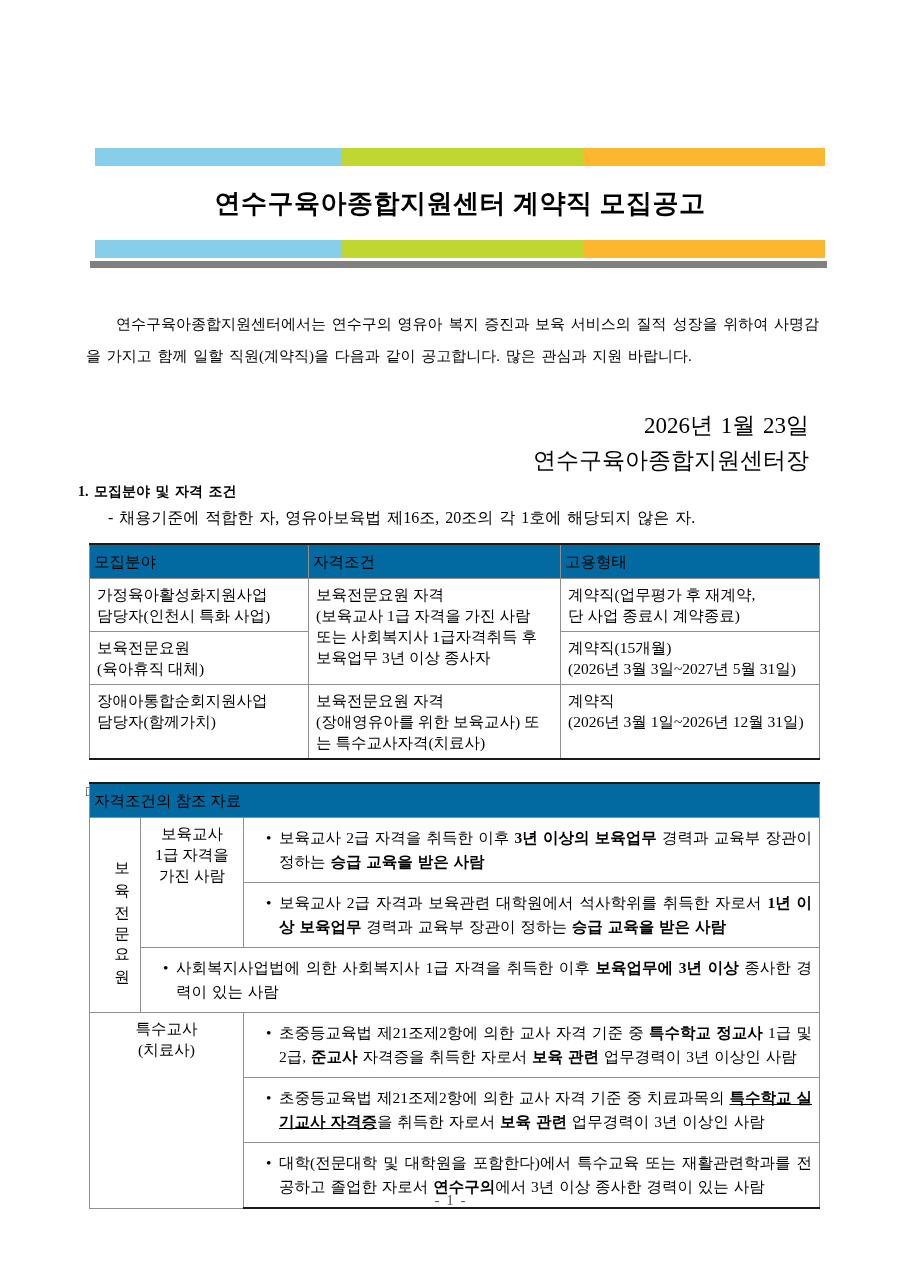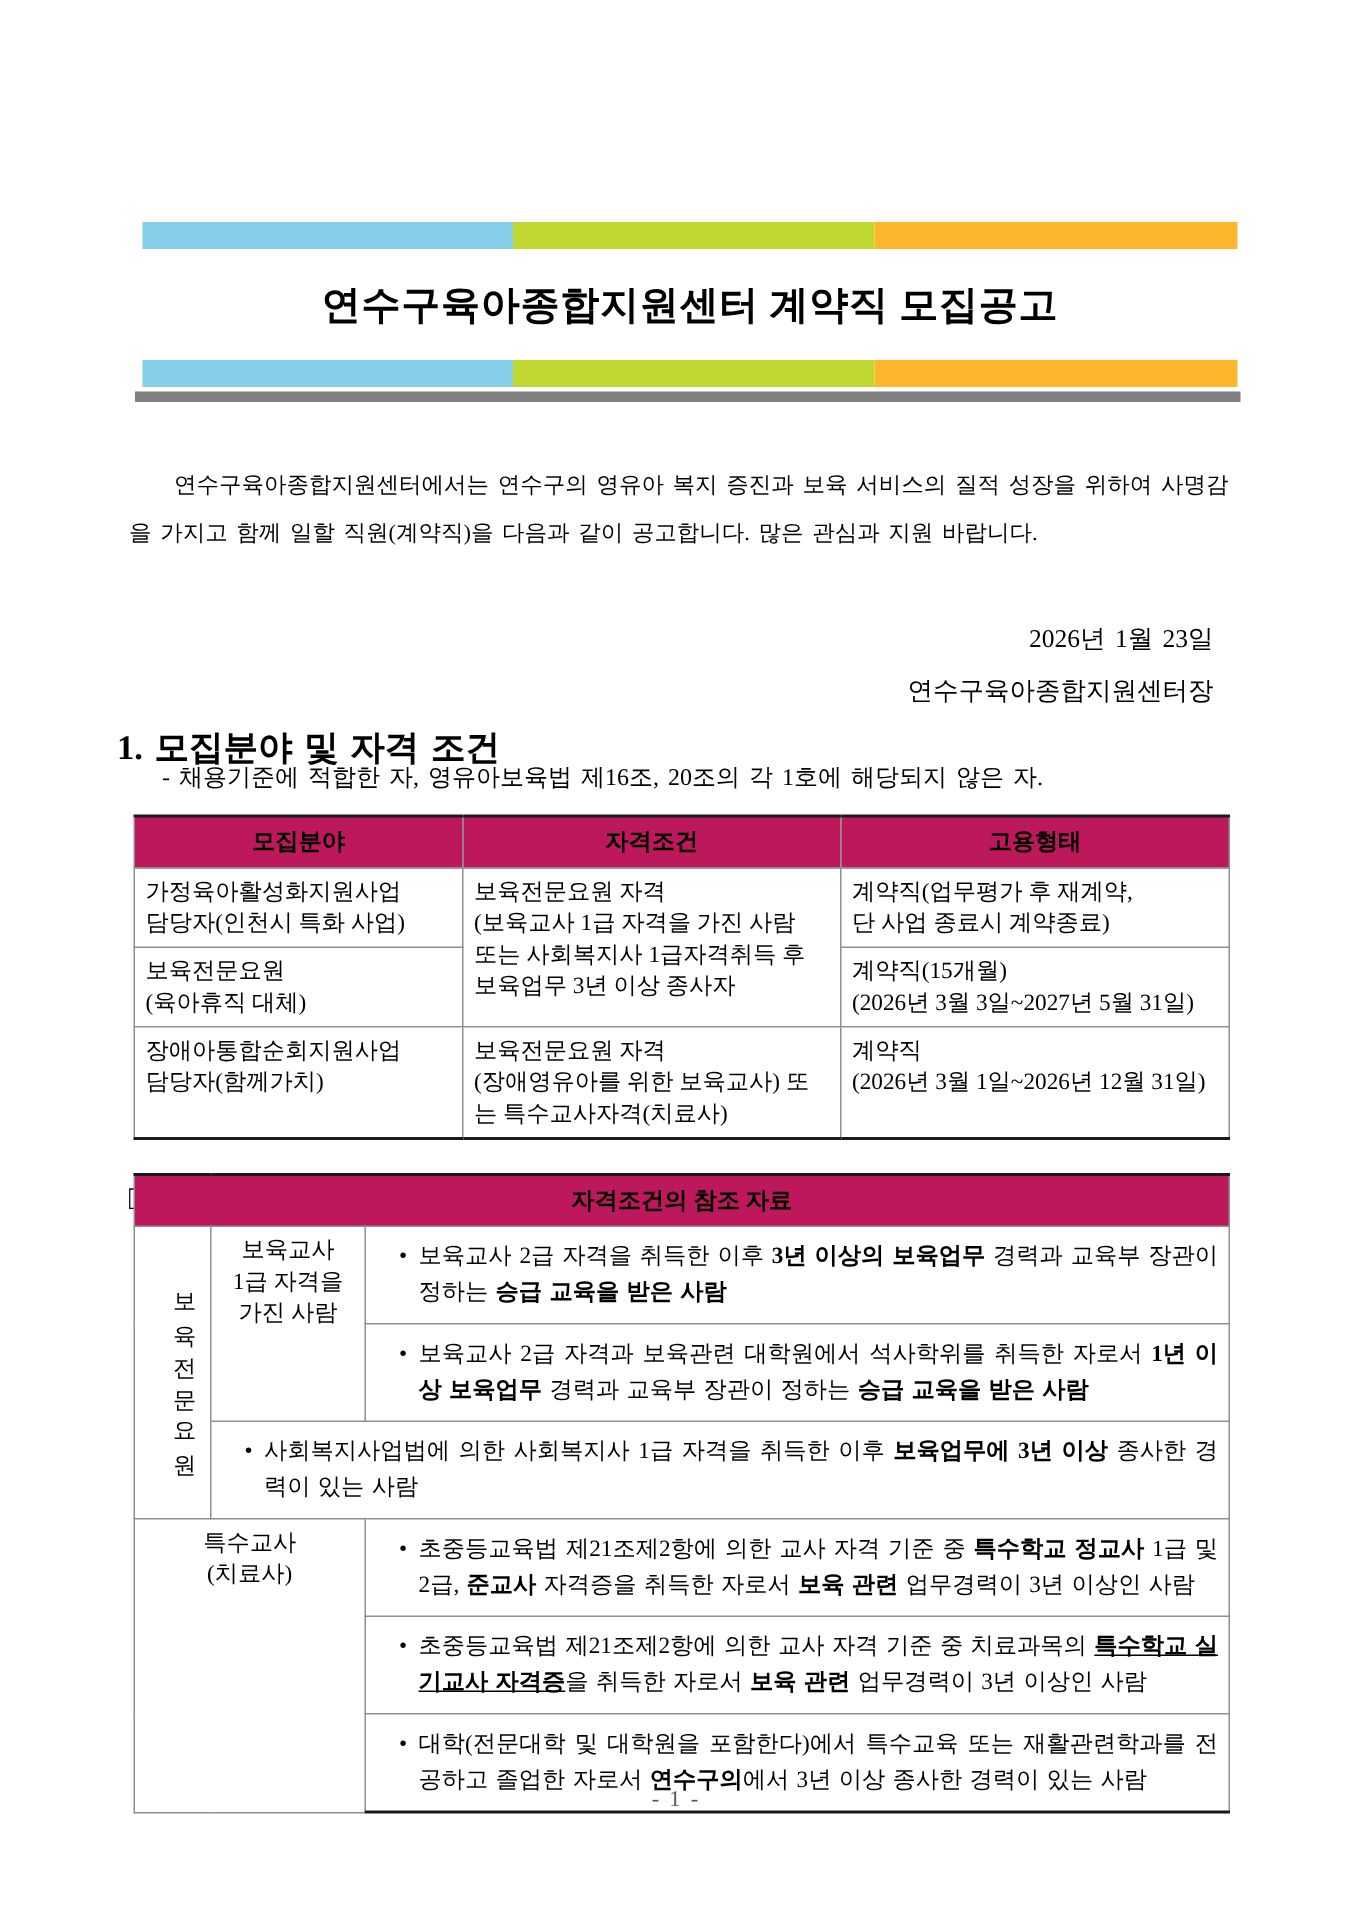--- a/index.html
+++ b/index.html
@@ -35,30 +35,30 @@
   
   .intro {
     position: absolute; left: 86px; top: 308px; width: 733px;
     font-size: 15px; line-height: 32px;
     text-align: justify; text-justify: inter-word;
     text-indent: 30px;
     word-spacing: 2px;
   }
   .signline {
     position: absolute; left: 86px; width: 733px;
-    font-size: 17px; line-height: 30px;
+    font-size: 23px; line-height: 30px;
     text-align: right; word-spacing: 2px;
   }
   .signline.date { top: 411px; padding-right: 10px; }
   .signline.org  { top: 446px; padding-right: 10px; }
 
   
   .sec-head {
     position: absolute; left: 78px; top: 483px;
-    font-size: 23px; font-weight: bold; word-spacing: 2px;
+    font-size: 14px; font-weight: bold; word-spacing: 2px;
   }
   .sec-sub {
     position: absolute; left: 96px; top: 508px;
     font-size: 16px; word-spacing: 2px; margin-left: 12px;
   }
 
   
   table.doc {
     position: absolute;
     border-collapse: collapse;
@@ -66,24 +66,24 @@
     font-size: 15.5px;
     line-height: 21px;
   }
   table.doc td, table.doc th {
     border: 1px solid #8f8f8f;
     padding: 5px 7px;
     vertical-align: top;
     font-weight: normal;
   }
   table.doc .thead-cell {
-    background: #be185d;
-    text-align: center;
+    background: #0369a1;
+    text-align: left;
     vertical-align: middle;
-    font-weight: bold;
+    font-weight: normal;
     padding: 6px 4px;
   }
   .tbl-top-border { border-top: 2.5px solid #1a1a1a !important; }
   .tbl-bot-border { border-bottom: 2.5px solid #1a1a1a !important; }
 
   #table-recruit { left: 89px; top: 543px; width: 730px; }
   #table-recruit td { height: 28px; }
 
   
   #table-ref { left: 89px; top: 782px; width: 730px; }

